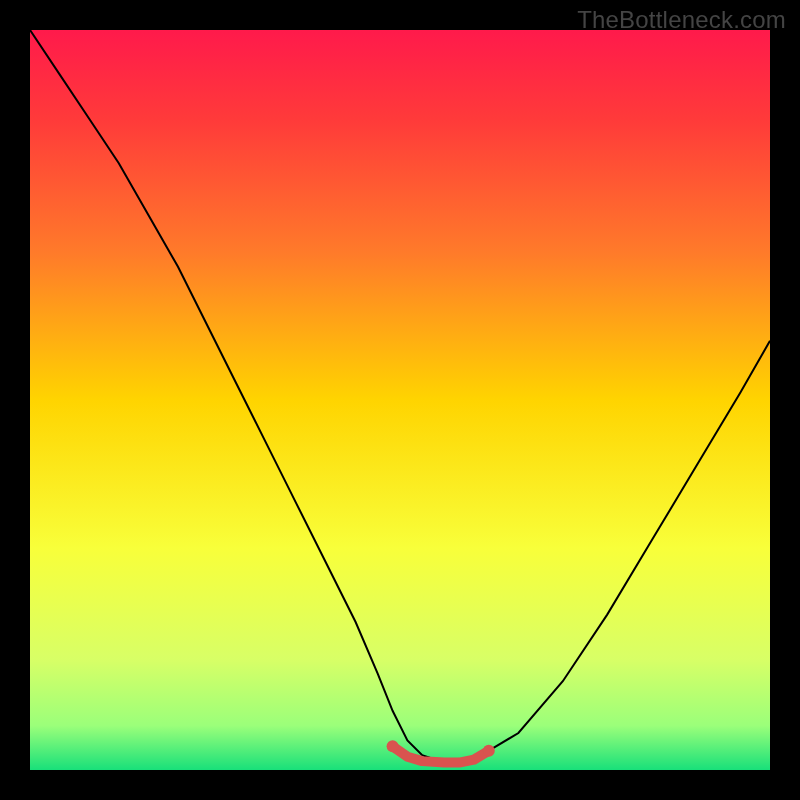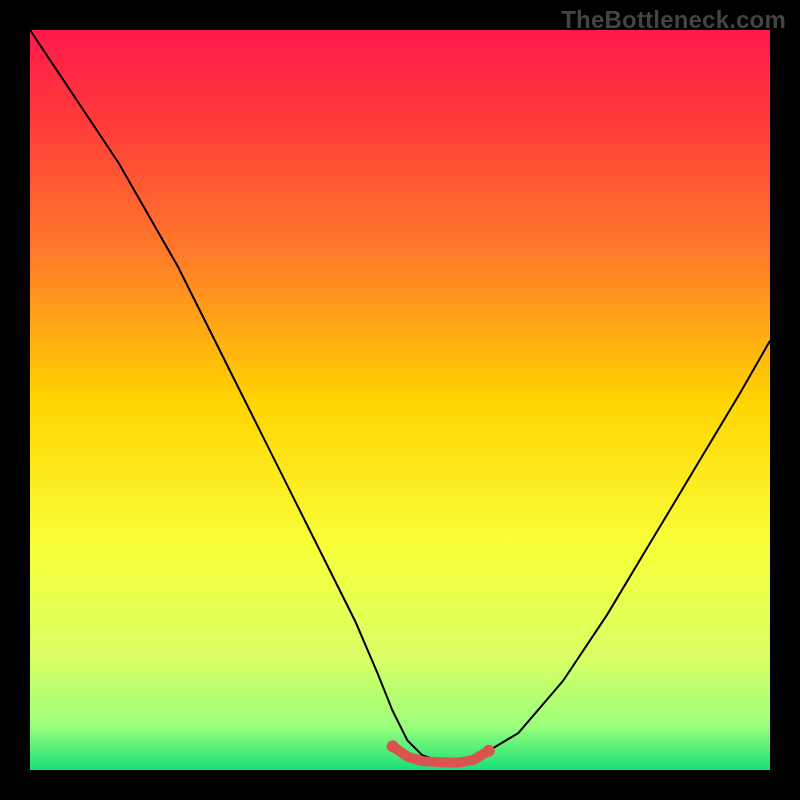--- a/index.html
+++ b/index.html
@@ -27,21 +27,21 @@
     width: 740px;
     height: 740px;
     overflow: hidden;
   }
   .watermark {
     position: absolute;
     top: 6px;
     right: 14px;
     color: #444;
     font-size: 24px;
-    font-weight: 700;
+    font-weight: 400;
     letter-spacing: 0.2px;
     user-select: none;
   }
   svg {
     display: block;
   }
 </style>
 </head>
 <body>
 

